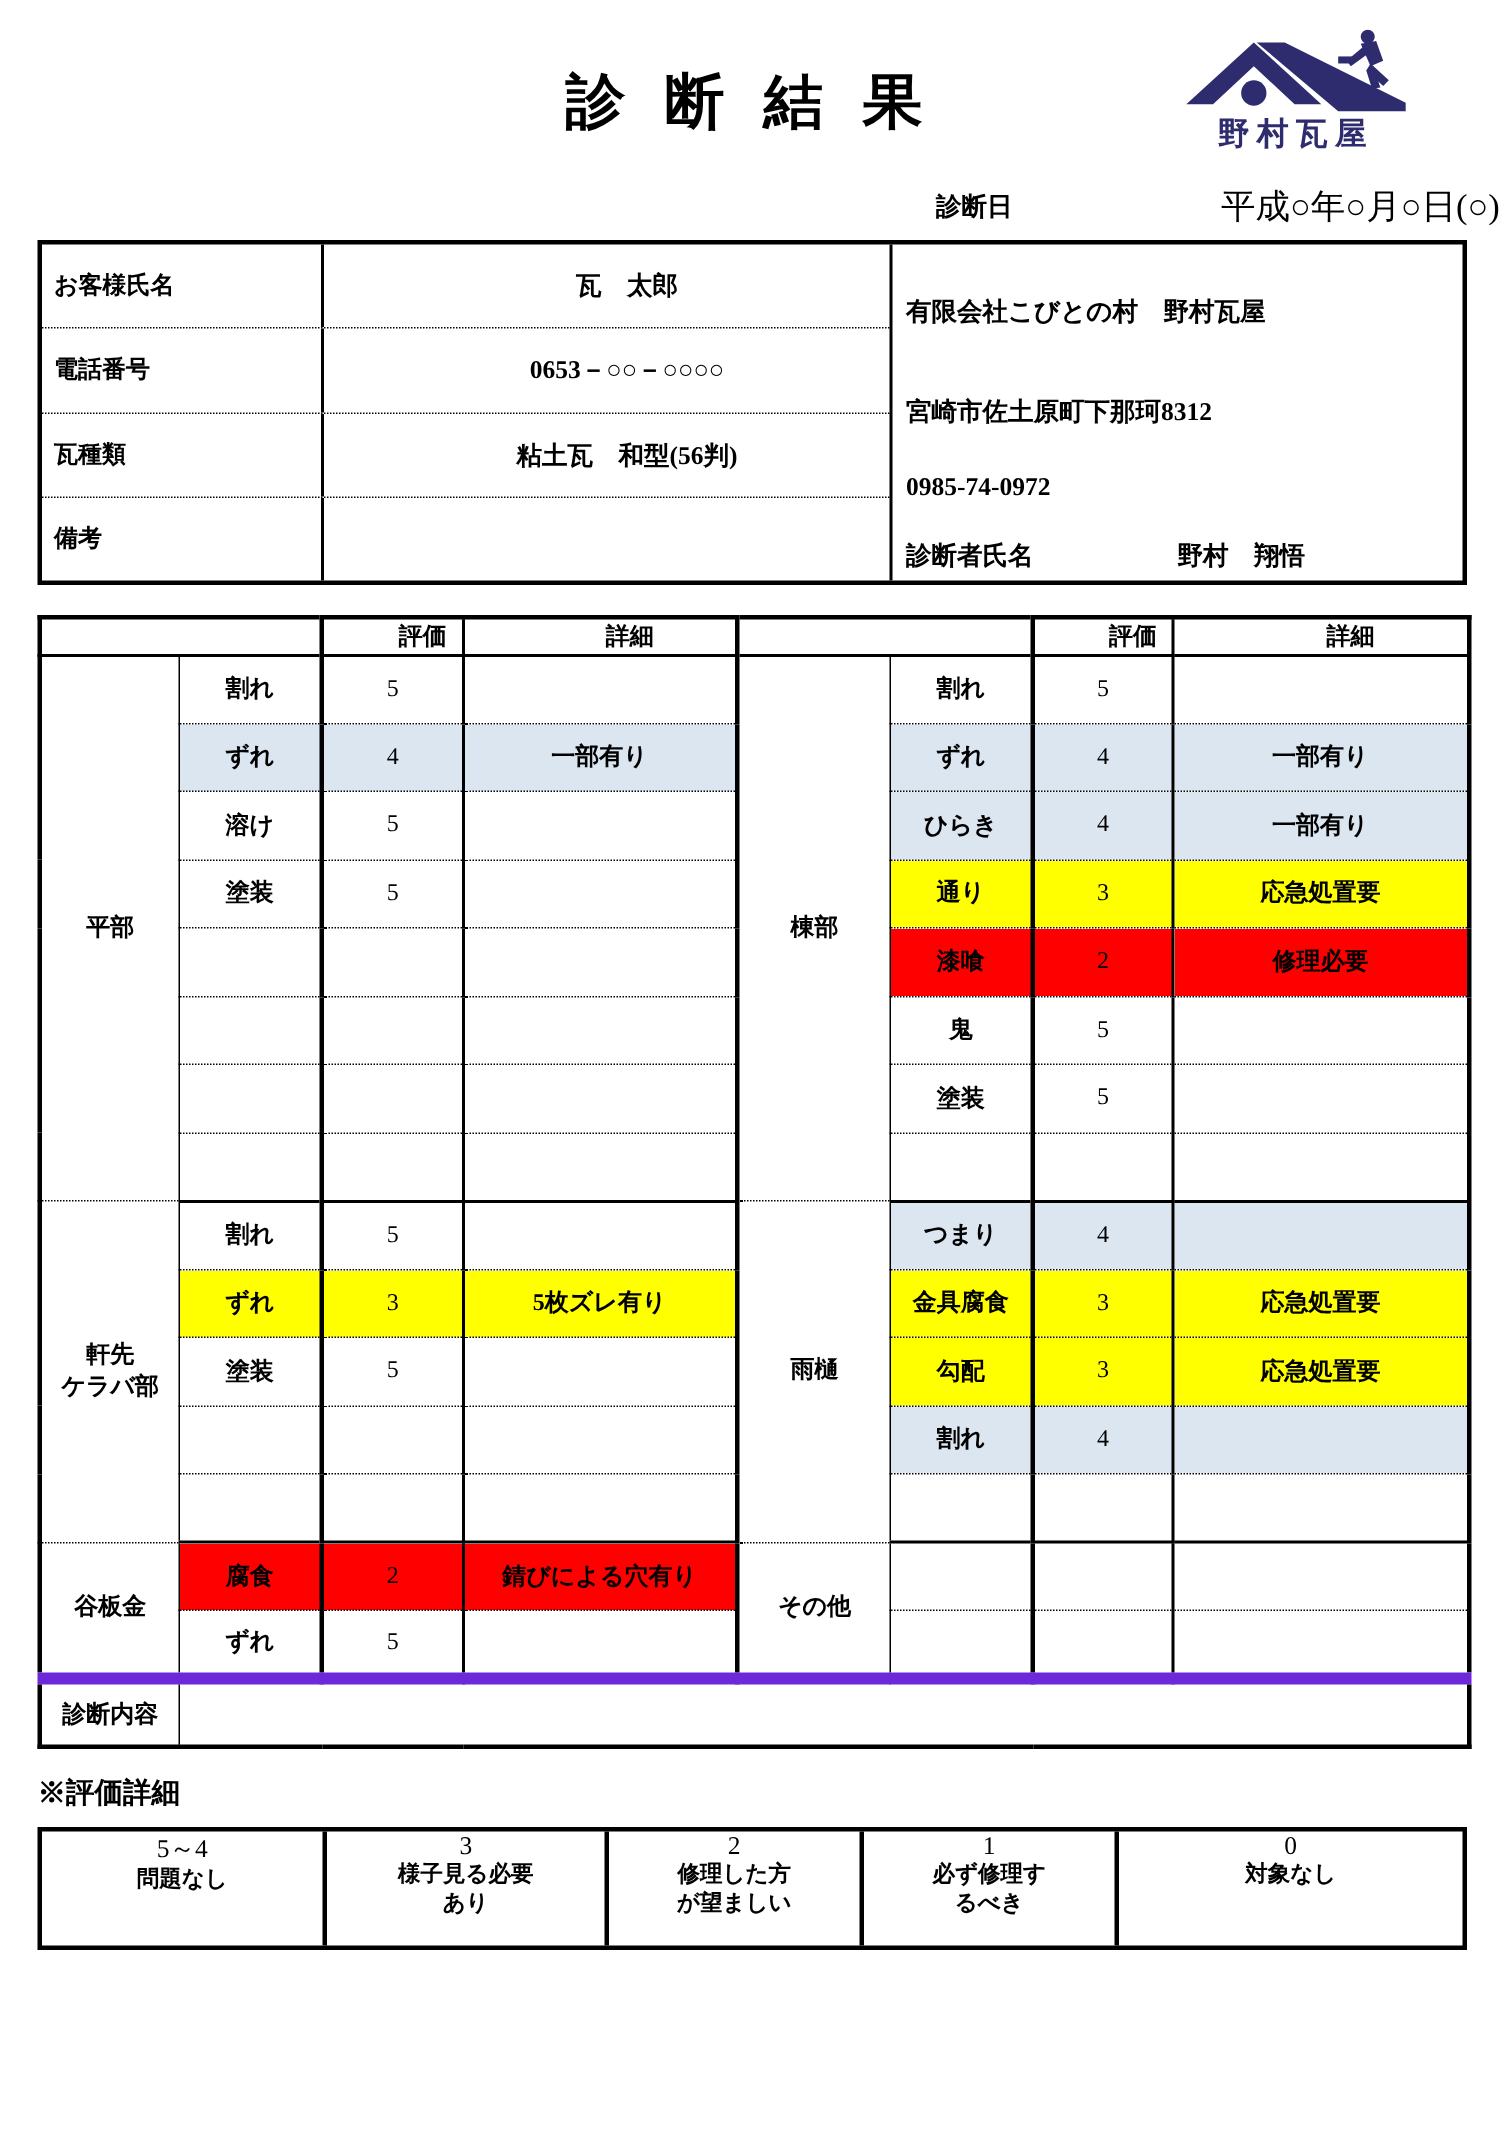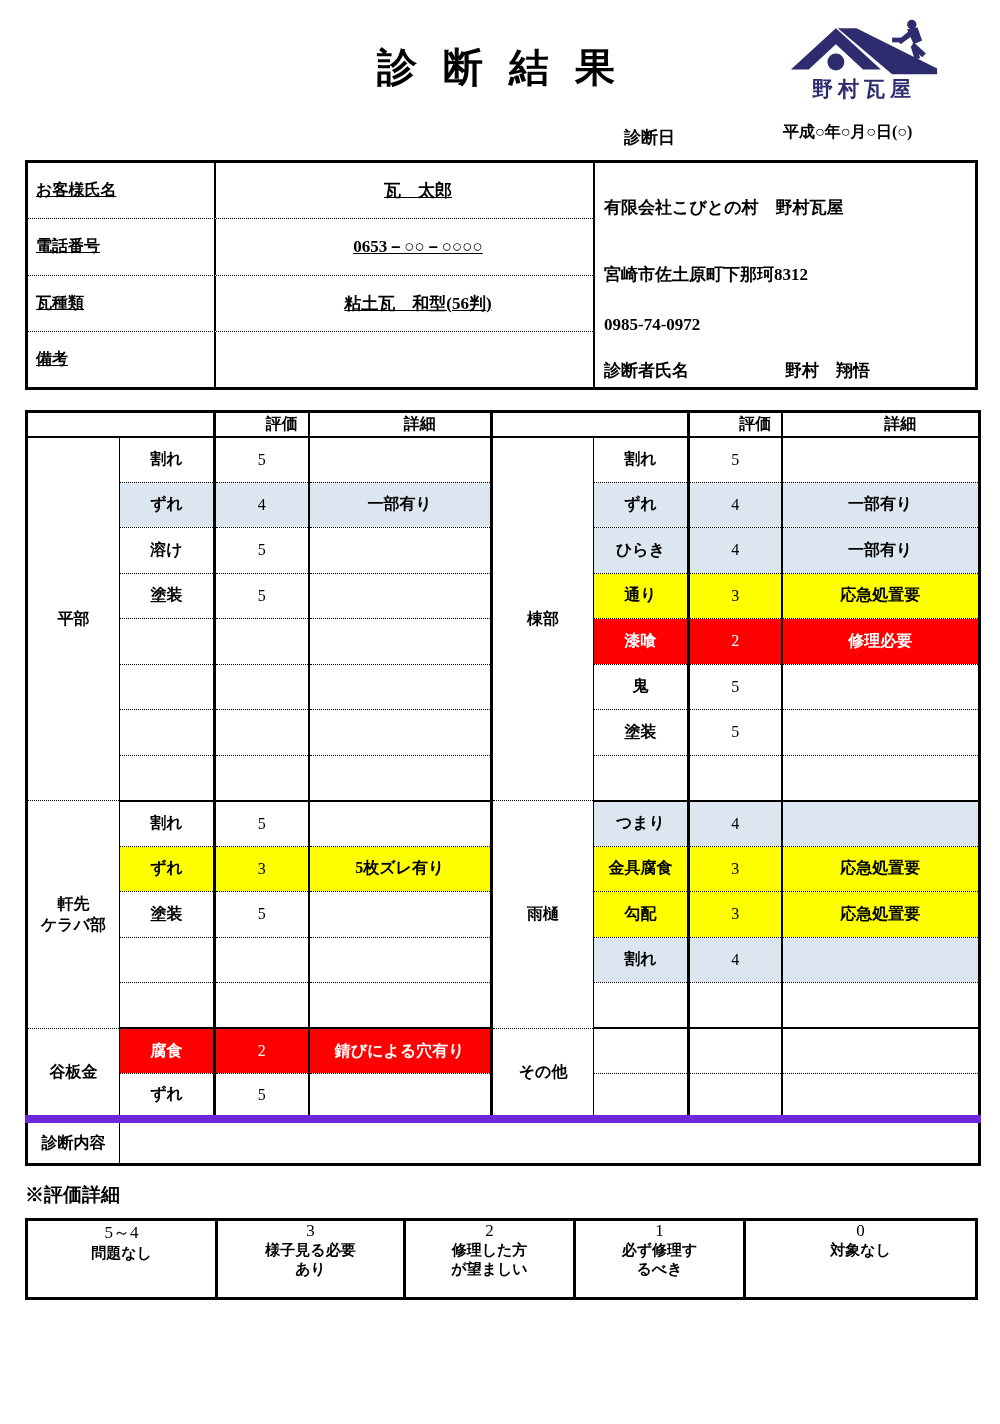--- a/index.html
+++ b/index.html
@@ -13,26 +13,26 @@
 
   
   .title {
     position: absolute; top: 40px; left: 0; width: 100%;
     text-align: center; font-size: 40px; font-weight: bold; letter-spacing: 8px;
   }
   .logo { position: absolute; top: 16px; left: 786px; width: 156px; text-align: center; }
   .logo svg { display: block; margin: 0 auto; }
   .logo-text { font-size: 21px; font-weight: bold; letter-spacing: 5px; color: #2e2c6e; margin-top: -3px; }
   .date-label { position: absolute; top: 126px; left: 624px; font-size: 17px; font-weight: bold; }
-  .date-value { position: absolute; top: 122px; left: 783px; font-size: 16px; font-weight: bold; }
+  .date-value { position: absolute; top: 122px; left: 814px; font-size: 23px; font-weight: normal; }
 
   
   .customer-box {
     position: absolute; top: 160px; left: 25px; width: 953px; height: 230px;
-    border: 3px solid #000; display: flex; text-decoration: underline;
+    border: 3px solid #000; display: flex;
   }
   .cust-left { width: 565px; display: flex; flex-direction: column; }
   .cust-row { display: flex; flex: 1; border-bottom: 1px dotted #000; }
   .cust-row:last-child { border-bottom: none; }
   .cust-label {
     width: 188px; border-right: 2px solid #000;
     display: flex; align-items: center; padding-left: 8px;
     font-size: 16px; font-weight: bold;
   }
   .cust-value { flex: 1; display: flex; align-items: center; justify-content: center; font-size: 17px; font-weight: bold; padding-left: 27px; }
@@ -58,21 +58,21 @@
     height: 45.5px; text-align: center; vertical-align: middle;
     border-bottom: 1px dotted #000; font-size: 16px; overflow: hidden;
   }
   .section-cell { font-weight: bold; border-right: 1px solid #000; border-bottom: 2px solid #000; line-height: 1.35; }
   .item-cell    { font-weight: bold; border-right: 3px solid #000; }
   .rating-cell  { border-right: 2px solid #000; font-size: 17px; }
   .detail-cell  { font-weight: bold; border-right: 3px solid #000; }
   tr.sec-end td { border-bottom: 2px solid #000; }
   .hl-blue   { background: #dce6f1; }
   .hl-yellow { background: #ffff00; }
-  .hl-red    { background: #ff0000; color: #ffffff; }
+  .hl-red    { background: #ff0000; color: #000000; }
   .diag-row td { border-top: 8px solid #6d28d9; border-bottom: none; }
   .diag-label { height: 168px; font-weight: bold; font-size: 17px; border-right: 1px solid #000; }
 
   
   .legend-title { margin-top: 16px; font-size: 19px; font-weight: bold; }
   .legend { margin-top: 10px; width: 953px; height: 82px; border: 3px solid #000; display: flex; }
   .legend-cell { border-right: 3px solid #000; display: flex; align-items: center; flex-direction: column; }
   .legend-cell:last-child { border-right: none; flex: 1; }
   .legend-score { width: 45%; text-align: center; font-size: 17px; }
   .legend-label { width: 55%; text-align: center; font-size: 15px; font-weight: bold; line-height: 1.25; padding: 0 2px; }

